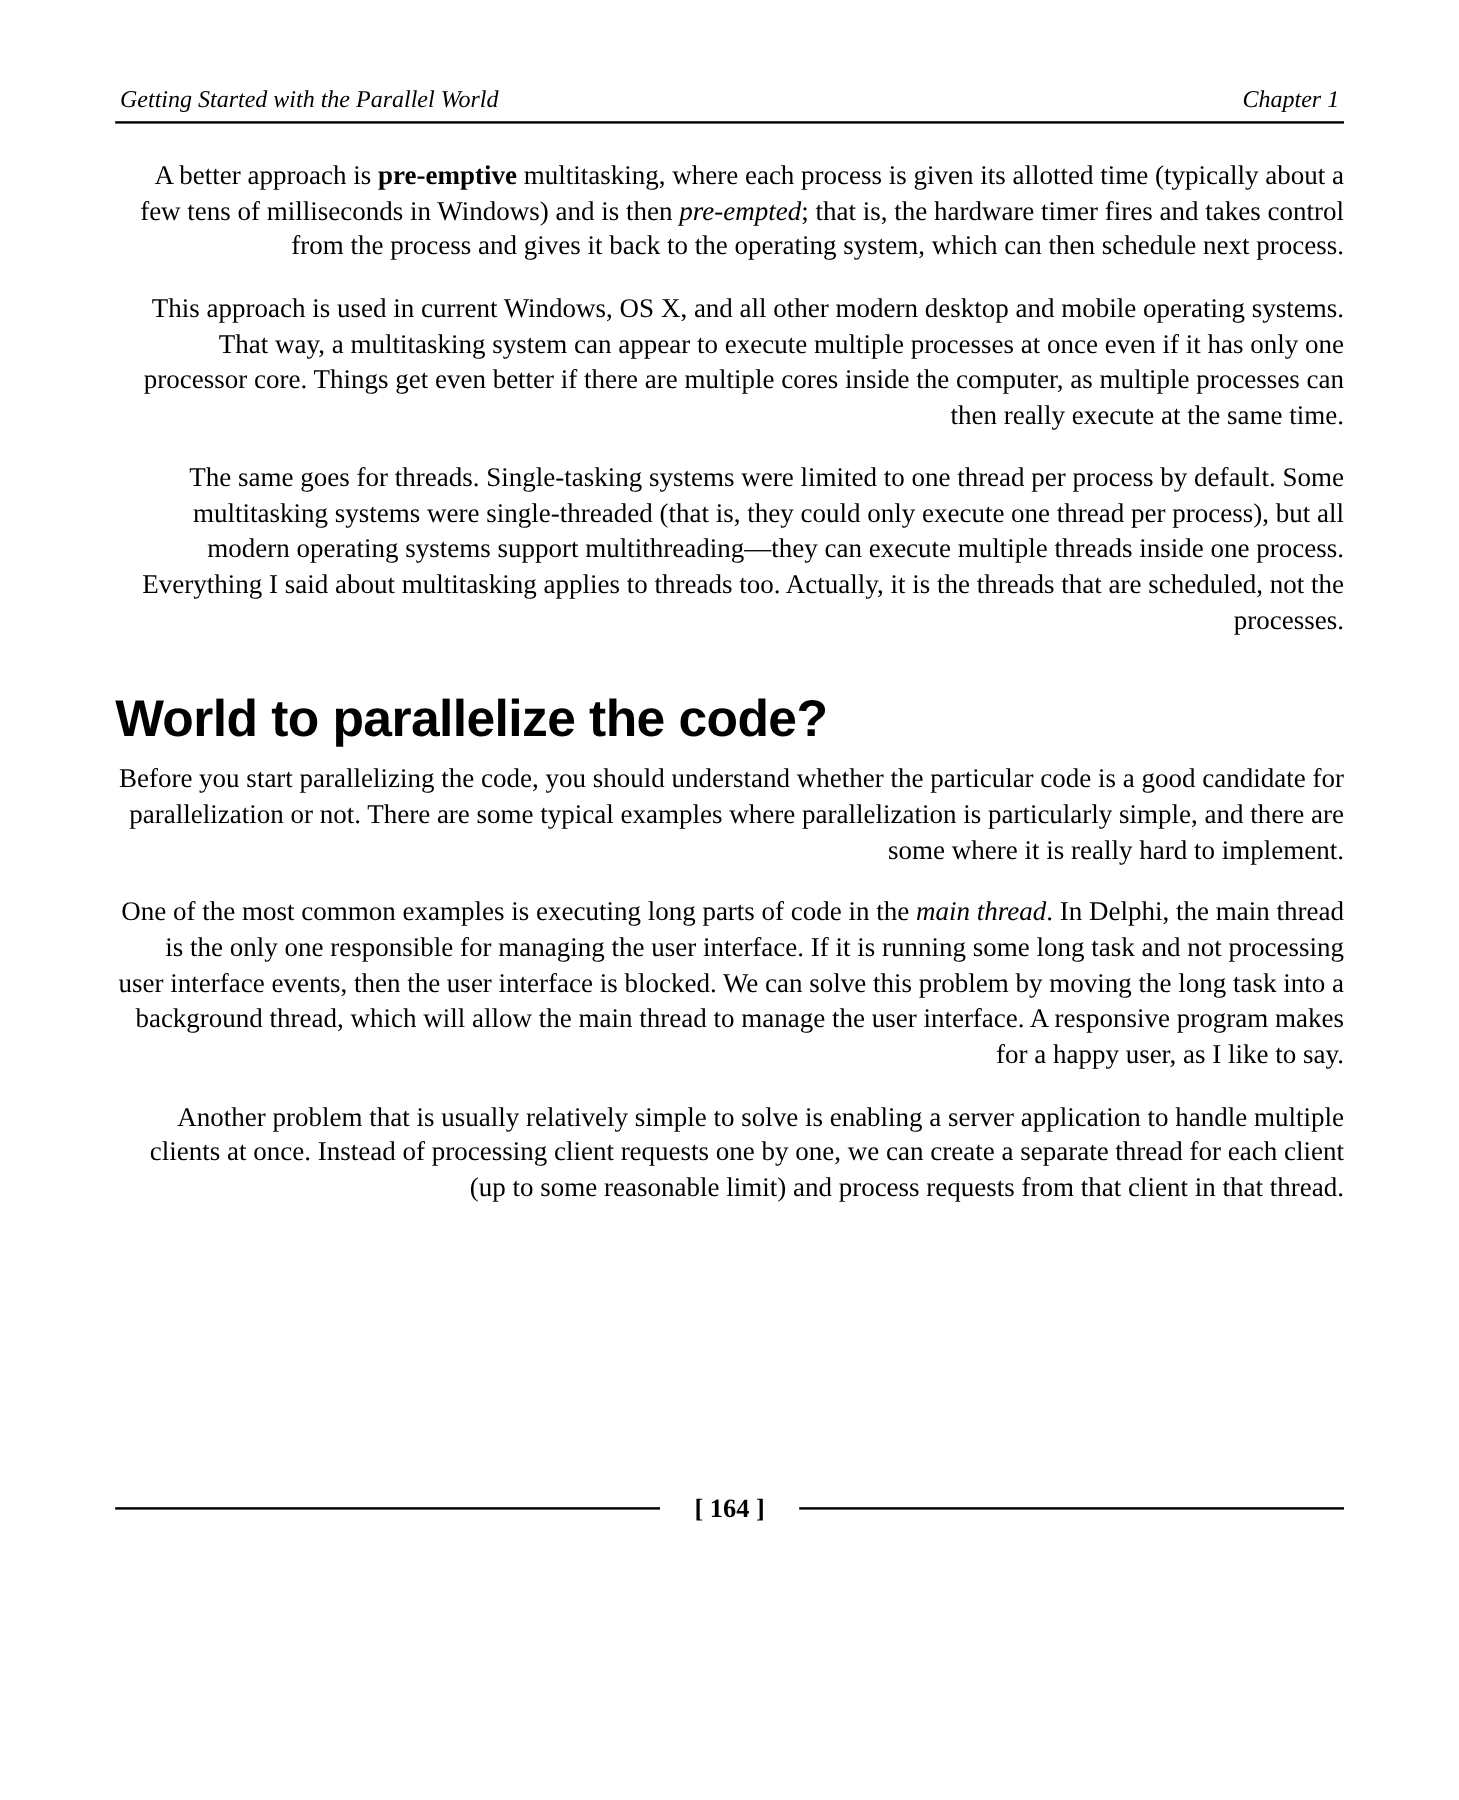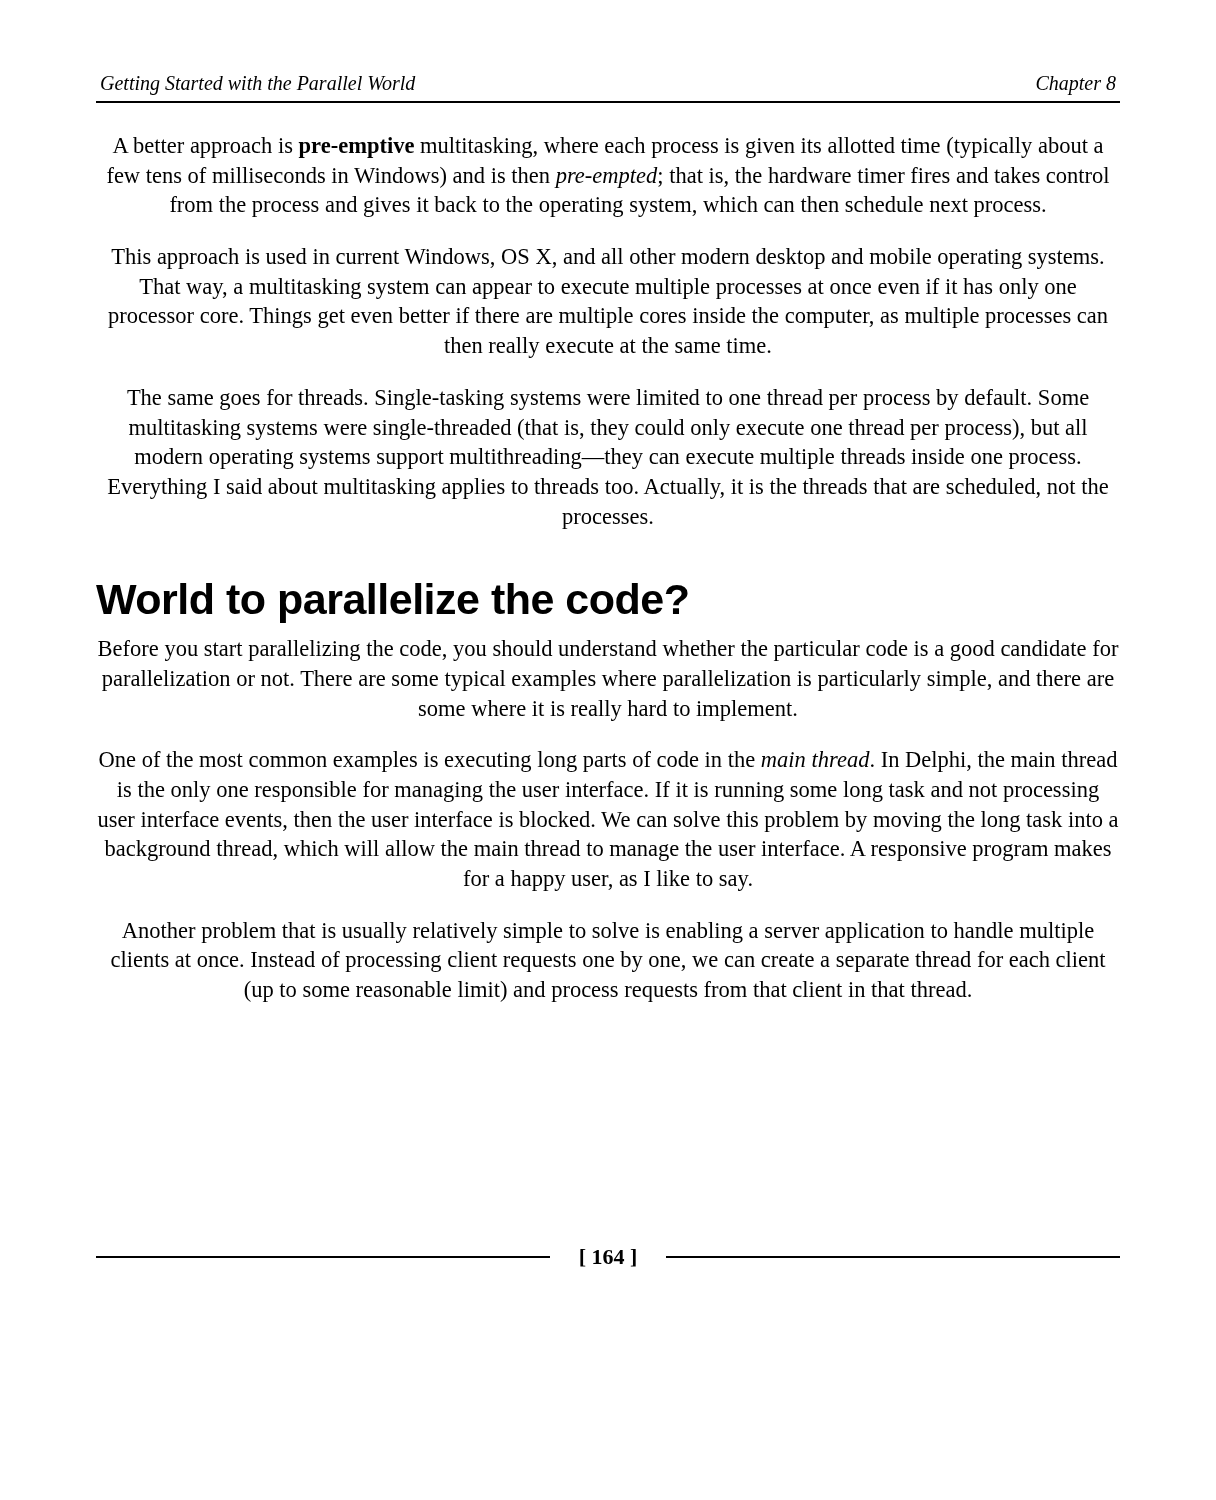--- a/index.html
+++ b/index.html
@@ -31,21 +31,21 @@
   }
   .head-rule {
     border: none;
     border-top: 2px solid #000;
     margin: 0 0 28px 0;
   }
   p.body {
     font-size: 22.5px;
     line-height: 1.32;
     margin: 0 0 22px 0;
-    text-align: center;
+    text-align: right;
   }
   h2.section {
     font-family: Arial, Helvetica, sans-serif;
     font-weight: bold;
     font-size: 43px;
     margin: 44px 0 10px 0;
     letter-spacing: -0.5px;
   }
   .footer {
     position: absolute;
@@ -71,21 +71,21 @@
   b { font-weight: bold; }
   i { font-style: italic; }
 </style>
 </head>
 <body>
 
 <div class="page">
 
   <div class="running-head">
     <span class="left">Getting Started with the Parallel World</span>
-    <span class="right">Chapter 8</span>
+    <span class="right">Chapter 1</span>
   </div>
   <hr class="head-rule">
 
   <p class="body">
     <span>A better approach is </span><b>pre-emptive</b><span> multitasking, where each process is given its allotted time (typically about a few tens of milliseconds in Windows) and is then </span><i>pre-empted</i><span>; that is, the hardware timer fires and takes control from the process and gives it back to the operating system, which can then schedule next process.</span>
   </p>
 
   <p class="body">This approach is used in current Windows, OS X, and all other modern desktop and mobile operating systems. That way, a multitasking system can appear to execute multiple processes at once even if it has only one processor core. Things get even better if there are multiple cores inside the computer, as multiple processes can then really execute at the same time.</p>
 
   <p class="body">The same goes for threads. Single-tasking systems were limited to one thread per process by default. Some multitasking systems were single-threaded (that is, they could only execute one thread per process), but all modern operating systems support multithreading—they can execute multiple threads inside one process. Everything I said about multitasking applies to threads too. Actually, it is the threads that are scheduled, not the processes.</p>

